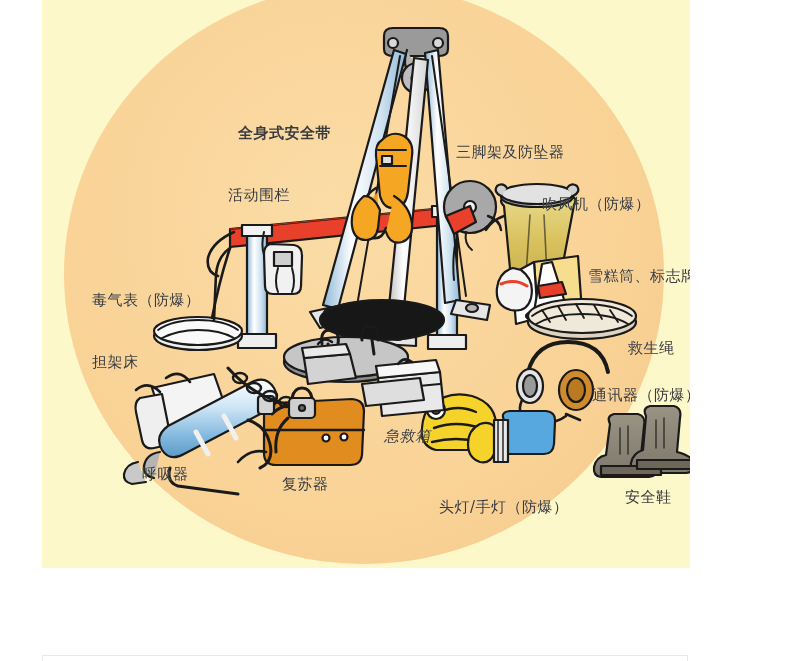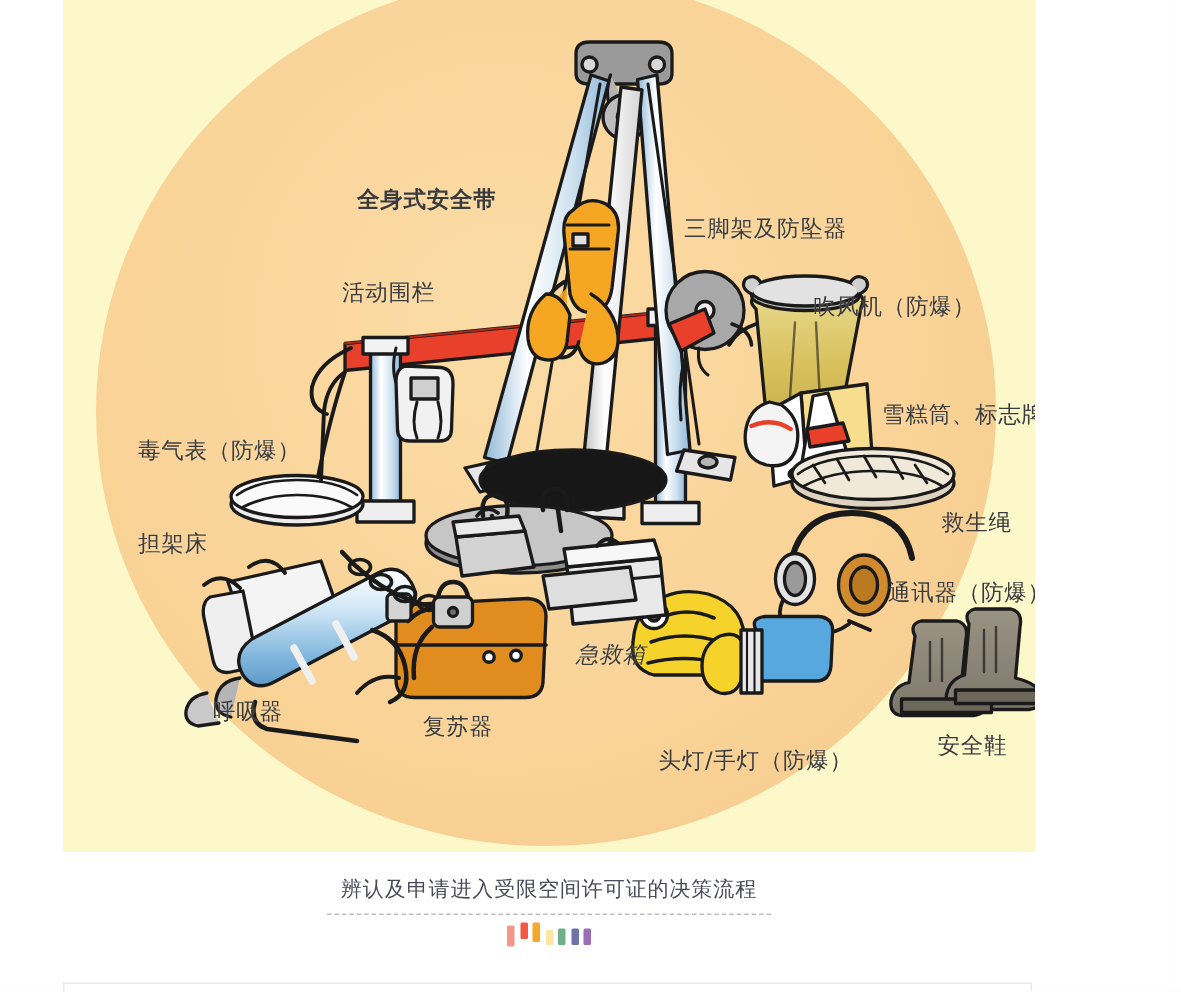--- a/index.html
+++ b/index.html
@@ -316,28 +316,15 @@
     <div class="lbl" style="left:50px;top:355px;">担架床</div>
     <div class="lbl" style="left:586px;top:341px;">救生绳</div>
     <div class="lbl" style="left:550px;top:388px;">通讯器（防爆）</div>
     <div class="lbl" style="left:342px;top:429px;font-style:italic;">急救箱</div>
     <div class="lbl" style="left:240px;top:477px;">复苏器</div>
     <div class="lbl" style="left:100px;top:467px;">呼吸器</div>
     <div class="lbl" style="left:397px;top:476px;margin-top:24px;">头灯/手灯（防爆）</div>
     <div class="lbl" style="left:583px;top:490px;">安全鞋</div>
   </div>
 
-  <div id="caption-wrap">
-    <div id="caption">辨认及申请进入受限空间许可证的决策流程</div>
-    <div id="dashline"></div>
-    <div id="bars">
-        <i style="background: rgb(244, 150, 138); width: 5px; height: 14px; margin-top: 2px;"></i>
-        <i style="background: rgb(241, 90, 64); width: 5px; height: 11px; margin-top: 0px;"></i>
-        <i style="background: rgb(246, 168, 43); width: 5px; height: 13px; margin-top: 0px;"></i>
-        <i style="background: rgb(250, 230, 160); width: 5px; height: 10px; margin-top: 5px;"></i>
-        <i style="background: rgb(111, 176, 138); width: 5px; height: 11px; margin-top: 4px;"></i>
-        <i style="background: rgb(110, 116, 168); width: 5px; height: 11px; margin-top: 4px;"></i>
-        <i style="background: rgb(155, 111, 181); width: 5px; height: 11px; margin-top: 4px;"></i>
-      </div>
-  </div>
 </div>
 
 <div id="footer-box"></div>
 
 </body></html>

